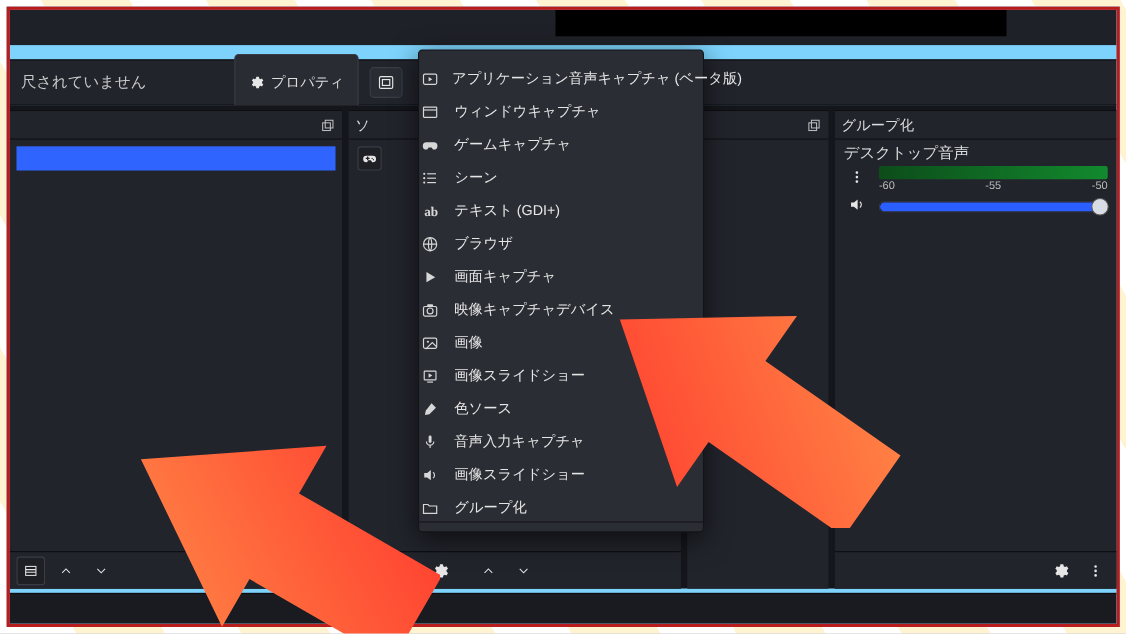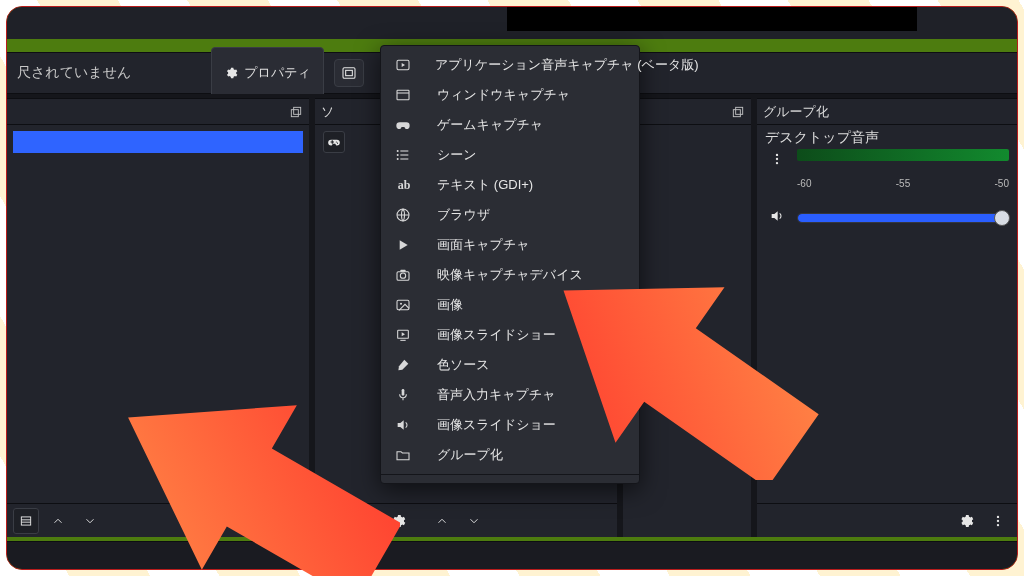--- a/index.html
+++ b/index.html
@@ -3,22 +3,22 @@
 <meta charset="utf-8">
 <style>
   html,body{margin:0;padding:0;width:1024px;height:576px;background:#fff;font-family:"Meiryo","Yu Gothic",sans-serif;overflow:hidden;color:#e6e6e6;font-size:13px}
   *{box-sizing:border-box}
   .stage{position:relative;width:1024px;height:576px;overflow:hidden}
 
   
   .stripes{position:absolute;inset:0;z-index:0;pointer-events:none;
     background:repeating-linear-gradient(60deg,#fff 0 60px,#fff3d2 60px 130px)}
 
-  .obs{position:absolute;inset:0;z-index:1;background:#4d7c0f;color:#e6e6e6;
-    border-radius:16px;margin:6px;overflow:hidden;border:1px solid #b91c1c}
+  .obs{position:absolute;inset:0;z-index:1;background:#7dd3fc;color:#e6e6e6;
+    border-radius:0;margin:6px;overflow:hidden;border:3px solid #b91c1c}
 
   
   .preview{position:absolute;left:0;right:0;top:0;height:32px;background:#1f2128}
   .preview .black{position:absolute;right:100px;top:0;width:410px;height:24px;background:#000}
 
   .toolbar{position:absolute;left:0;right:0;top:45px;height:42px;background:#22242c;
     border-top:1px solid #0d0e12;border-bottom:1px solid #0d0e12;display:flex;align-items:center;padding:0 10px;gap:10px}
   .status{color:#c8c8c8;font-size:14px}
   .btn{display:flex;align-items:center;gap:6px;padding:16px 12px;border:1px solid #3a3d45;border-radius:4px;background:#2a2c34;color:#ddd;font-size:13px}
   .iconbtn{width:30px;height:28px;border:1px solid #3a3d45;border-radius:4px;background:#2a2c34;display:flex;align-items:center;justify-content:center}
@@ -39,38 +39,38 @@
   .scene-row{height:22px;margin:6px 6px 0 6px;background:#2f64ff;border-radius:0}
 
   .sources .dock-body{background:#22242c}
   .sources .bodyrow{display:flex;align-items:center;gap:6px;padding:6px 8px}
   .sq{width:22px;height:22px;border:1px solid #3a3d45;border-radius:3px;display:flex;align-items:center;justify-content:center;background:#1e2026}
   .eye,.lock{width:22px;height:22px;display:flex;align-items:center;justify-content:center;opacity:.8}
   .sources .title-left{display:flex;align-items:center;gap:6px}
 
   .mixer .title{font-size:14px;color:#ddd;padding:4px 8px 2px 8px}
   .meter{height:12px;background:linear-gradient(90deg,#0d4c1a 0%,#128a2e 100%);border-radius:2px}
-  .scale{display:flex;justify-content:space-between;padding:17px 0;color:#bbb;font-size:10px}
+  .scale{display:flex;justify-content:space-between;padding:1px 0;color:#bbb;font-size:10px}
   .vol{height:10px;margin-top:4px;background:#131418;border-radius:4px;position:relative;border:1px solid #34363e}
   .vol .fill{position:absolute;left:0;top:0;bottom:0;width:100%;background:#2a5eff;border-radius:4px}
   .vol .knob{position:absolute;right:-2px;top:-4px;width:16px;height:16px;border-radius:50%;background:#d8dce4;border:1px solid #555}
   .mixer .row{display:flex;align-items:center;gap:8px}
   .vbtn{width:24px;height:20px;display:flex;align-items:center;justify-content:center;border-radius:3px}
 
   
   .dock-toolbar{position:absolute;left:0;right:0;bottom:0;height:34px;background:#22242c;border-top:1px solid #0d0e12;display:flex;align-items:center;gap:6px;padding:0 6px}
   .tbtn{width:26px;height:26px;display:flex;align-items:center;justify-content:center;border-radius:3px;color:#ddd}
   .tbtn.square{border:1px solid #3a3d45;background:#1e2026}
 
   
   .statusbar{position:absolute;left:0;right:0;bottom:0;height:28px;background:#1a1b21;border-top:1px solid #0d0e12}
 
   
   .menu{position:absolute;left:380px;top:45px;width:260px;background:#2b2d34;border:1px solid #14151a;border-radius:4px;box-shadow:0 6px 24px rgba(0,0,0,.6);z-index:5;padding:4px 0}
-  .mi{display:flex;align-items:center;gap:24px;height:30px;padding:0 14px;color:#e6e6e6;font-size:13px;white-space:nowrap}
+  .mi{display:flex;align-items:flex-end;gap:12px;height:30px;padding:0 2px;color:#e6e6e6;font-size:13px;white-space:nowrap}
   .mi .ico{width:18px;text-align:center;opacity:.92}
   .mi.sub{justify-content:center;position:relative}
   .mi.sub .arrow{position:absolute;right:10px}
   .msep{height:1px;margin:4px 0;background:#14151a}
 
   
   .u{font-family:Liberation Serif, serif}
   svg{display:block}
   .ico svg{width:16px;height:16px}
   .dock-title svg{width:14px;height:14px}

